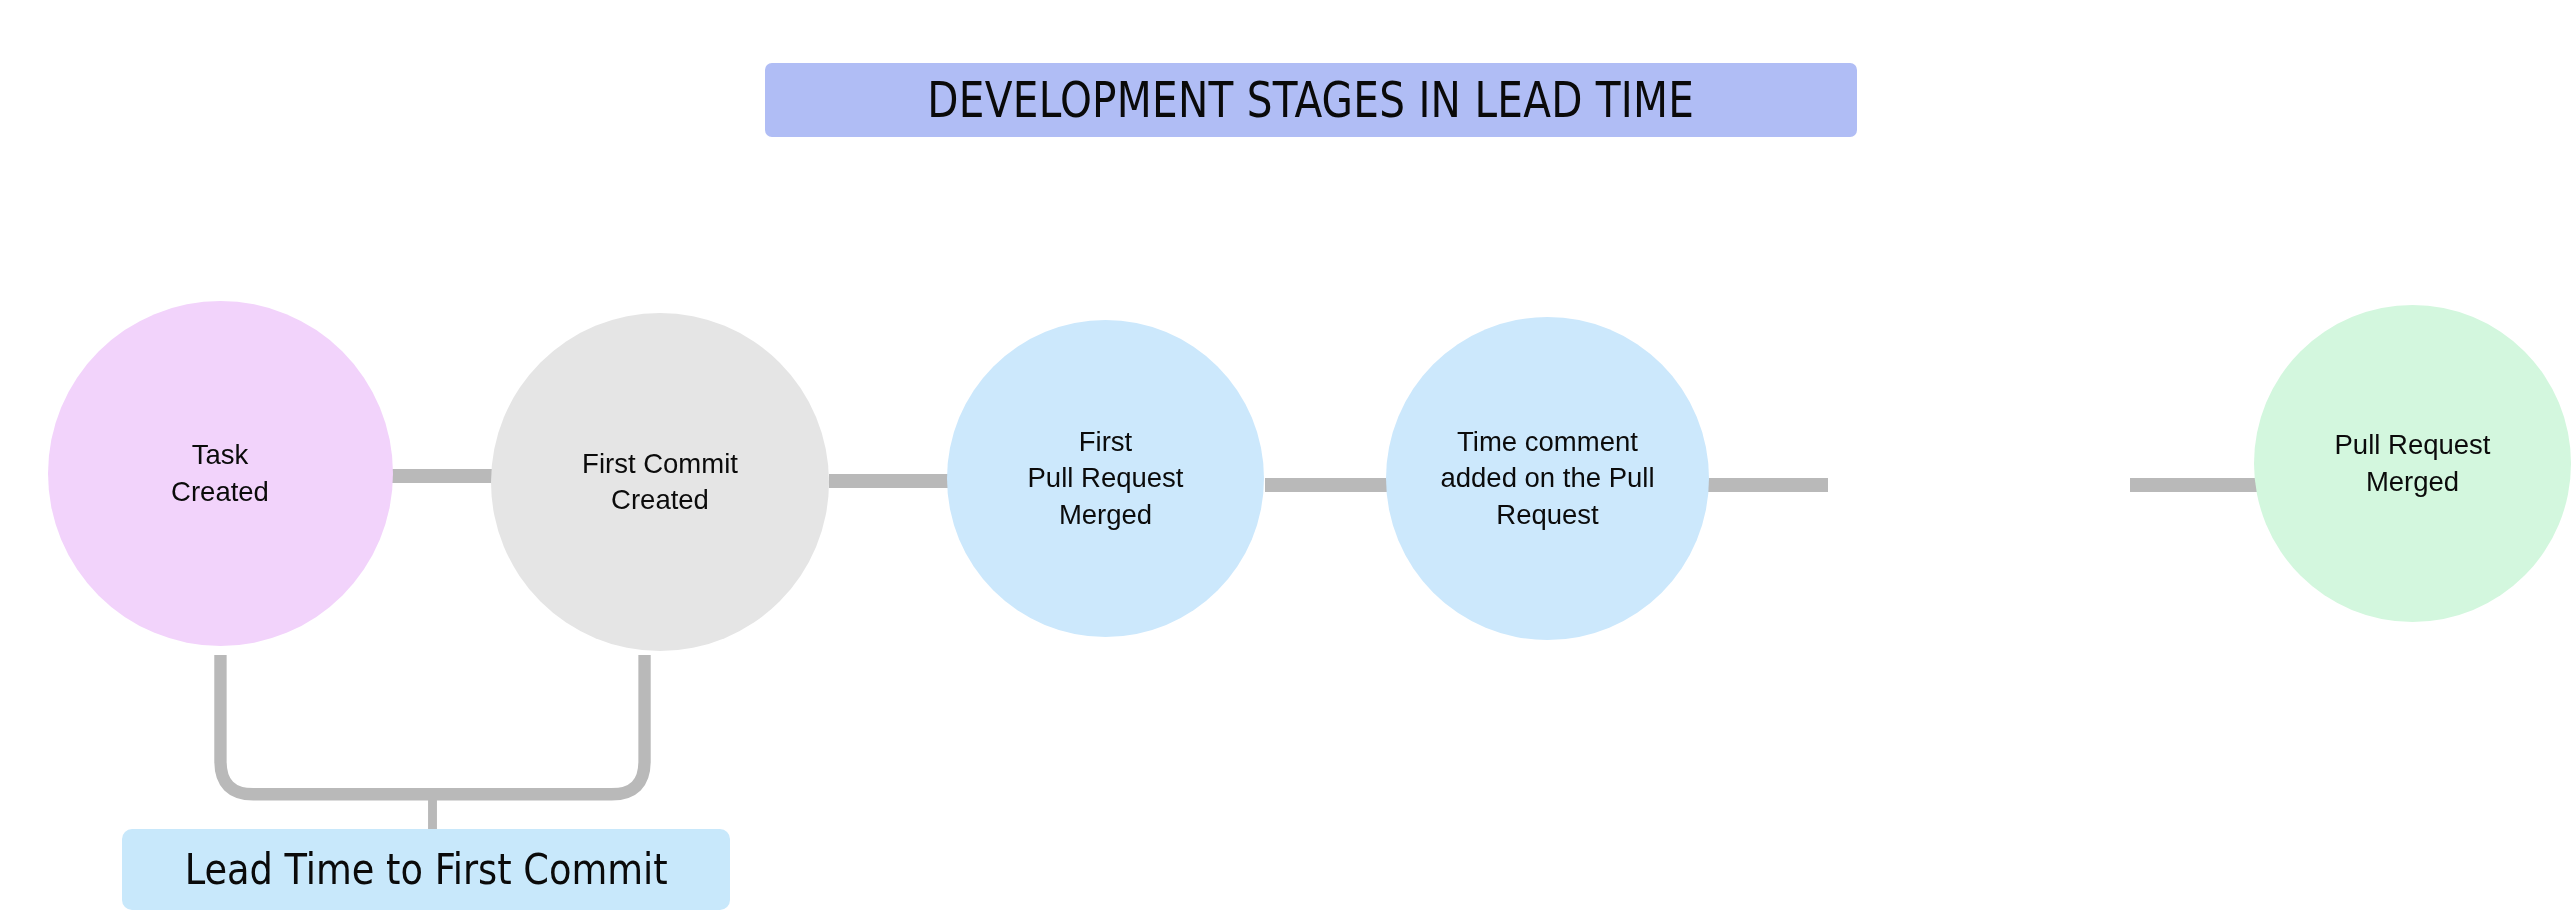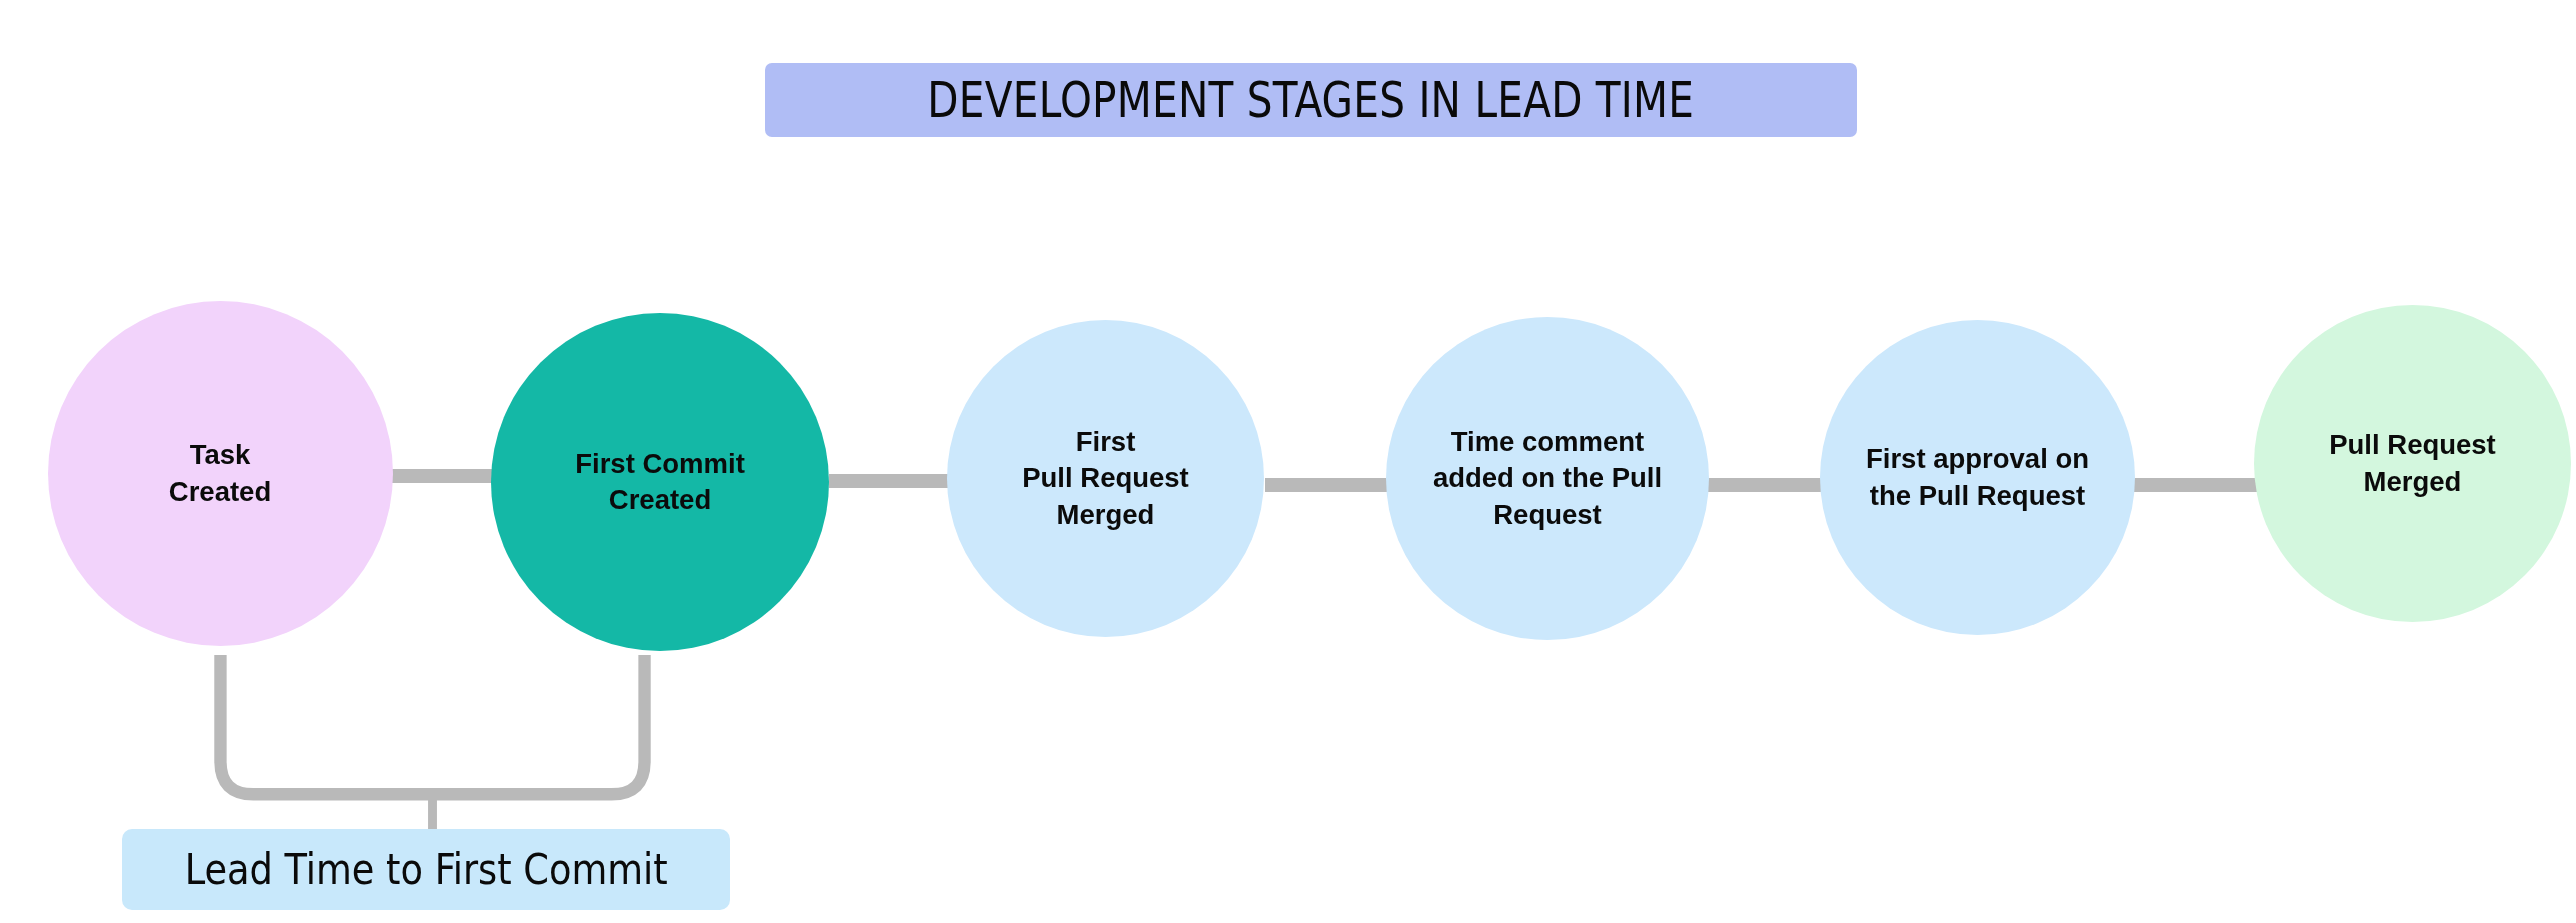--- a/index.html
+++ b/index.html
@@ -54,21 +54,21 @@
   .stage {
     position: absolute;
     border-radius: 50%;
     display: flex;
     align-items: center;
     justify-content: center;
     box-sizing: border-box;
   }
   .stage-label {
     font-family: "Liberation Sans", sans-serif;
-    font-weight: bold;
+    font-weight: normal;
     font-size: 27.5px;
     line-height: 1.32;
     color: #0b0b0b;
     text-align: center;
     white-space: pre-line;
     width: 132%;
   }
 
   
   .connector {
@@ -124,41 +124,37 @@
   <div class="connector" style="left:809px; top:458px; width:124px;"></div>
   <div class="connector" style="left:1245px; top:462px; width:124px;"></div>
   <div class="connector" style="left:1684px; top:462px; width:124px;"></div>
   <div class="connector" style="left:2110px; top:462px; width:128px;"></div>
 
   <div class="stage" style="left:27.5px; top:285px; width:345px; height:345px; background:#f2d3fb;">
     <span class="stage-label">Task
 Created</span>
   </div>
 
-  <div class="stage" style="left:471px; top:297px; width:338px; height:338px; background:#14b8a6;">
+  <div class="stage" style="left:471px; top:297px; width:338px; height:338px; background:#e5e5e5;">
     <span class="stage-label">First Commit
 Created</span>
   </div>
 
   <div class="stage" style="left:927px; top:304px; width:317px; height:317px; background:#cce8fc;">
     <span class="stage-label">First
 Pull Request
 Merged</span>
   </div>
 
   <div class="stage" style="left:1366px; top:301px; width:323px; height:323px; background:#cce8fc;">
     <span class="stage-label">Time comment
 added on the Pull
 Request</span>
   </div>
 
-  <div class="stage" style="left:1800px; top:304px; width:315px; height:315px; background:#cce8fc;">
-    <span class="stage-label">First approval on
-the Pull Request</span>
-  </div>
 
   <div class="stage" style="left:2234px; top:289px; width:317px; height:317px; background:#d3f7de;">
     <span class="stage-label">Pull Request
 Merged</span>
   </div>
 
   <svg class="bracket" viewBox="0 0 720 290">
     <path d="M 51 0 L 51 155 Q 51 203 99 203 L 621 203 Q 669 203 669 155 L 669 0" fill="none" stroke="#b9b9b9" stroke-width="18" stroke-linecap="butt"></path>
     <path d="M 360 203 L 360 258" fill="none" stroke="#b9b9b9" stroke-width="13" stroke-linecap="butt"></path>
   </svg>

